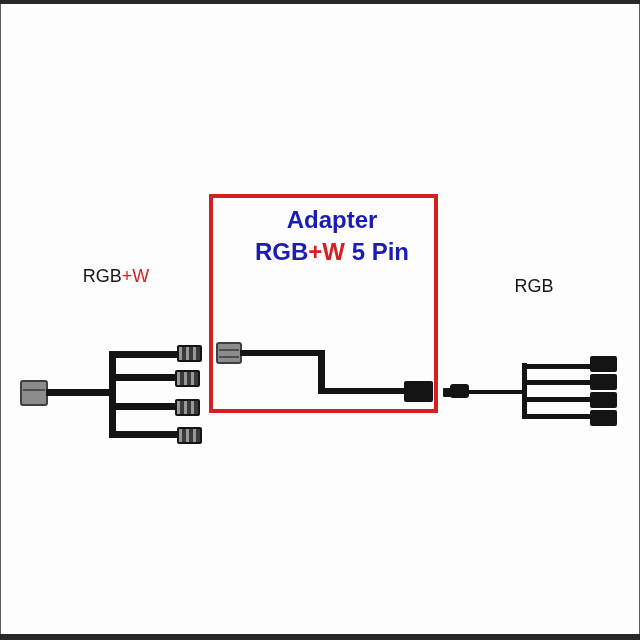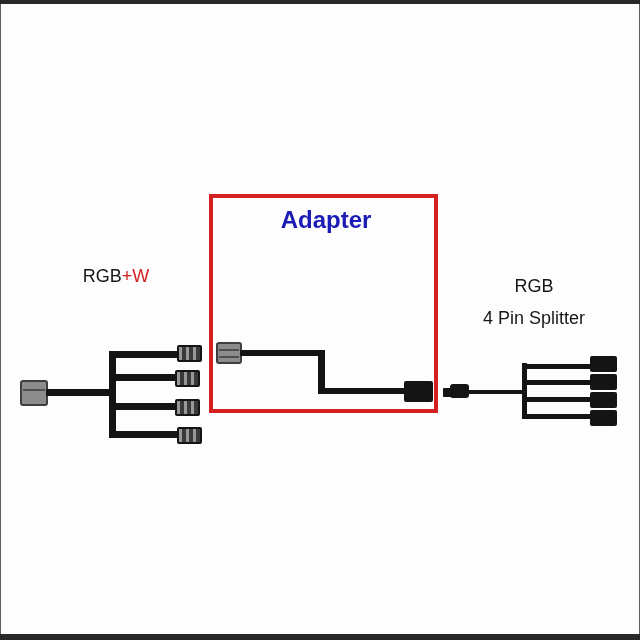--- a/index.html
+++ b/index.html
@@ -72,40 +72,40 @@
   <div class="abs wire" style="left:112px;top:374px;width:66px;height:7px;"></div>
   <div class="abs wire" style="left:112px;top:403px;width:66px;height:7px;"></div>
   <div class="abs wire" style="left:112px;top:431px;width:68px;height:7px;"></div>
 
   <div class="abs conn-ribbed" style="left:177px;top:345px;width:25px;height:17px;"></div>
   <div class="abs conn-ribbed" style="left:175px;top:370px;width:25px;height:17px;"></div>
   <div class="abs conn-ribbed" style="left:175px;top:399px;width:25px;height:17px;"></div>
   <div class="abs conn-ribbed" style="left:177px;top:427px;width:25px;height:17px;"></div>
 
   <div class="abs red-box" style="left:209px;top:194px;width:229px;height:219px;"></div>
-  <div class="abs adapter-text" style="left:209px;top:204px;width:234px;">
+  <div class="abs adapter-text" style="left:215px;top:204px;width:234px;">
     <div>Adapter</div>
+    <div><span>RGB</span><span class="red">+W</span><span> 5 Pin</span></div>
   </div>
 
   <div class="abs conn-gray" style="left:216px;top:342px;width:26px;height:22px;">
     <div class="rib" style="top:5px;"></div>
     <div class="rib" style="top:12px;"></div>
   </div>
   <div class="abs wire" style="left:240px;top:350px;width:85px;height:6px;"></div>
   <div class="abs wire" style="left:318px;top:350px;width:7px;height:44px;"></div>
   <div class="abs wire" style="left:318px;top:388px;width:88px;height:6px;"></div>
   <div class="abs conn-black" style="left:404px;top:381px;width:29px;height:21px;"></div>
 
   <div class="abs conn-black" style="left:443px;top:388px;width:9px;height:9px;border-radius:1px;"></div>
   <div class="abs conn-black" style="left:450px;top:384px;width:19px;height:14px;border-radius:3px;"></div>
   <div class="abs wire-thin" style="left:469px;top:390px;width:56px;height:4px;"></div>
 
   <div class="abs side-label" style="left:447px;top:270px;width:174px;line-height:32px;">
     <div>RGB</div>
-    <div>4 Pin Splitter</div>
   </div>
 
   <div class="abs wire-thin" style="left:522px;top:363px;width:5px;height:56px;"></div>
 
   <div class="abs wire-thin" style="left:524px;top:364px;width:68px;height:5px;"></div>
   <div class="abs wire-thin" style="left:524px;top:380px;width:68px;height:5px;"></div>
   <div class="abs wire-thin" style="left:524px;top:397px;width:68px;height:5px;"></div>
   <div class="abs wire-thin" style="left:524px;top:414px;width:68px;height:5px;"></div>
 
   <div class="abs conn-black" style="left:590px;top:356px;width:27px;height:16px;"></div>

